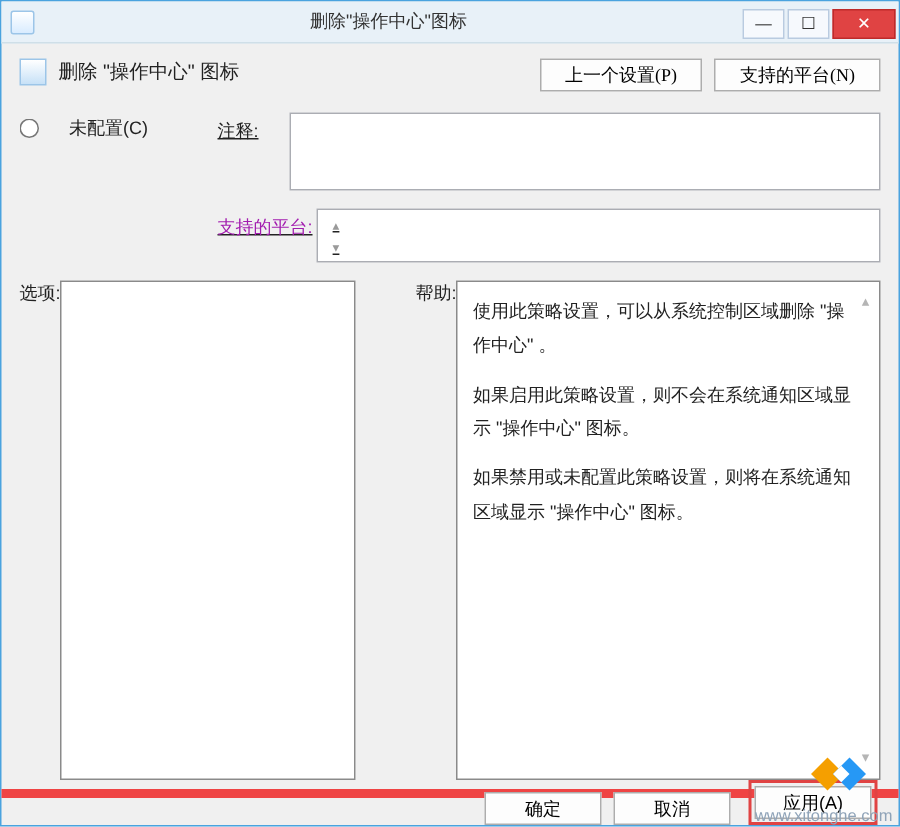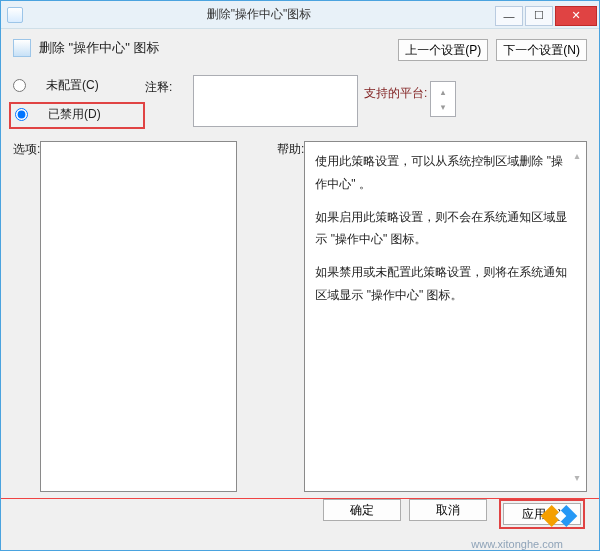--- a/index.html
+++ b/index.html
@@ -10,49 +10,49 @@
   .titlebar-title { flex: 1; text-align: center; font-size: 12px; color: #333; }
   .winbtns { display: flex; }
   .winbtn { width: 28px; height: 20px; margin: 2px 2px 0 0; background: #f6f9fd; border: 1px solid #b9cbe0; display:flex; align-items:center; justify-content:center; font-size:11px; color:#333; }
   .winbtn.close { width: 42px; background: #e04343; color: #fff; border-color: #be2a2a; }
   .content { padding: 10px 12px 6px 12px; display: flex; flex-direction: column; flex: 1; }
   .header-row { display: flex; align-items: flex-start; }
   .header-left { display:flex; align-items:center; gap:8px; flex:1; }
   .header-icon { width:18px; height:18px; background: linear-gradient(#fff,#c7e1f7); border:1px solid #9cc5e8; }
   .header-title { font-size: 13px; color: #222; }
   .nav-buttons { display:flex; gap:8px; }
-  button.std { height: 22px; padding: 0 6px; background: #fdfdfd; border: 1px solid #adadad; font-size:12px; }
+  button.std { height: 22px; padding: 0 16px; background: #fdfdfd; border: 1px solid #adadad; font-size:12px;font-family:Liberation Serif, serif; }
   .mid { display:flex; margin-top:14px; }
   .left-col { width:132px; }
   .radio-group { display:flex; flex-direction:column; gap:8px; margin-top:2px; }
   .radio-item { display:flex; align-items:center; gap:20px; cursor:pointer; }
   .radio-item input { margin:0; }
   .highlight { border:2px solid #e04343; padding:2px 8px 4px 4px; margin-left:-4px; border-radius:0; display:inline-flex; }
-  .right-col { flex:1; display:flex; flex-direction:row; gap:6px; }
+  .right-col { flex:1; display:flex; flex-direction:column; gap:6px;text-decoration:underline; }
   .field-row { display:flex; }
   .field-label { width: 48px; color:#222; padding-top:4px; }
-  .field-label2 { width: 66px; color:#7f1d1d; padding-top:4px; }
+  .field-label2 { width: 66px; color:#a21caf; padding-top:4px; }
   .comment-box { flex:1; height:52px; border:1px solid #abadb3; background:#fff; padding:4px; resize:none; font-family:inherit; font-size:12px; }
   .platform-box { flex:1; height:36px; border:1px solid #abadb3; background:#fff; padding:4px 6px; font-size:12px; display:flex; align-items:flex-start; justify-content:space-between; }
   .platform-scroll { display:flex; flex-direction:column; gap:3px; }
   .scroll-arrow { width:12px; height:12px; font-size:9px; color:#9a9a9a; text-align:center; line-height:12px; }
   .panels { display:flex; gap:12px; margin-top:12px; flex:1; }
   .panel-col { display:flex; }
   .panel-col.left { width:224px; }
   .panel-col.right { flex:1;margin-left:28px; }
   .panel-label { margin-bottom:4px; }
   .panel-box { flex:1; border:1px solid #8a8a8a; background:#fff; padding:6px 8px; font-size:12px; line-height:1.9; overflow:hidden; position:relative; }
   .panel-box.help { padding:8px 16px 8px 10px; }
   .help-scroll { position:absolute; right:2px; top:4px; bottom:4px; width:14px; display:flex; flex-direction:column; justify-content:space-between; color:#b5b5b5; font-size:10px; text-align:center; }
-  .footer { height:52px; display:flex; justify-content:flex-end; align-items:flex-start; gap:8px; padding:0 14px; border-top:1px solid #ef4444; }
+  .footer { height:24px; display:flex; justify-content:flex-end; align-items:flex-end; gap:8px; padding:0 14px; border-top:6px solid #ef4444; }
   button.footer-btn { height:22px; width:78px; background:#fdfdfd; border:1px solid #adadad; font-size:12px; }
   .footer-highlight { border:2px solid #e04343; padding:2px; margin-left:4px; display:inline-flex; }
   .watermark { position:absolute; right:18px; bottom:12px; display:flex; align-items:center; gap:6px; pointer-events:none; }
   .wm-text { font-size:22px; font-weight:bold; font-style:italic; color:#2b3a4a; letter-spacing:1px; }
-  .wm-url { position:absolute; right:36px; bottom:0px; font-size:11px; color:#8fa3b8; pointer-events:none;margin-left:12px; }
+  .wm-url { position:absolute; right:4px; bottom:0px; font-size:11px; color:#8fa3b8; pointer-events:none;margin-left:12px; }
   .wm-logo { width:44px; height:44px; }
   .wm-logo svg { width:100%; height:100%; }
 </style>
 </head>
 <body>
 
 <div class="window">
 
   <div class="titlebar">
     <div class="titlebar-icon"></div>
@@ -66,37 +66,31 @@
 
   <div class="content">
 
     <div class="header-row">
       <div class="header-left">
         <div class="header-icon"></div>
         <div class="header-title">删除 "操作中心" 图标</div>
       </div>
       <div class="nav-buttons">
         <button class="std">上一个设置(P)</button>
-        <button class="std">下一个设置(N)</button>
+        <button class="std">支持的平台(N)</button>
       </div>
     </div>
 
     <div class="mid">
       <div class="left-col">
         <div class="radio-group">
           <label class="radio-item">
             <input type="radio" name="state" style="">
             <span>未配置(C)</span>
           </label>
-          <span class="highlight">
-            <label class="radio-item">
-              <input type="radio" name="state" checked="" style="">
-              <span>已禁用(D)</span>
-            </label>
-          </span>
         </div>
       </div>
 
       <div class="right-col">
         <div class="field-row">
           <div class="field-label">注释:</div>
           <textarea class="comment-box" style=""></textarea>
         </div>
         <div class="field-row" style="margin-top:6px;">
           <div class="field-label2">支持的平台:</div>

